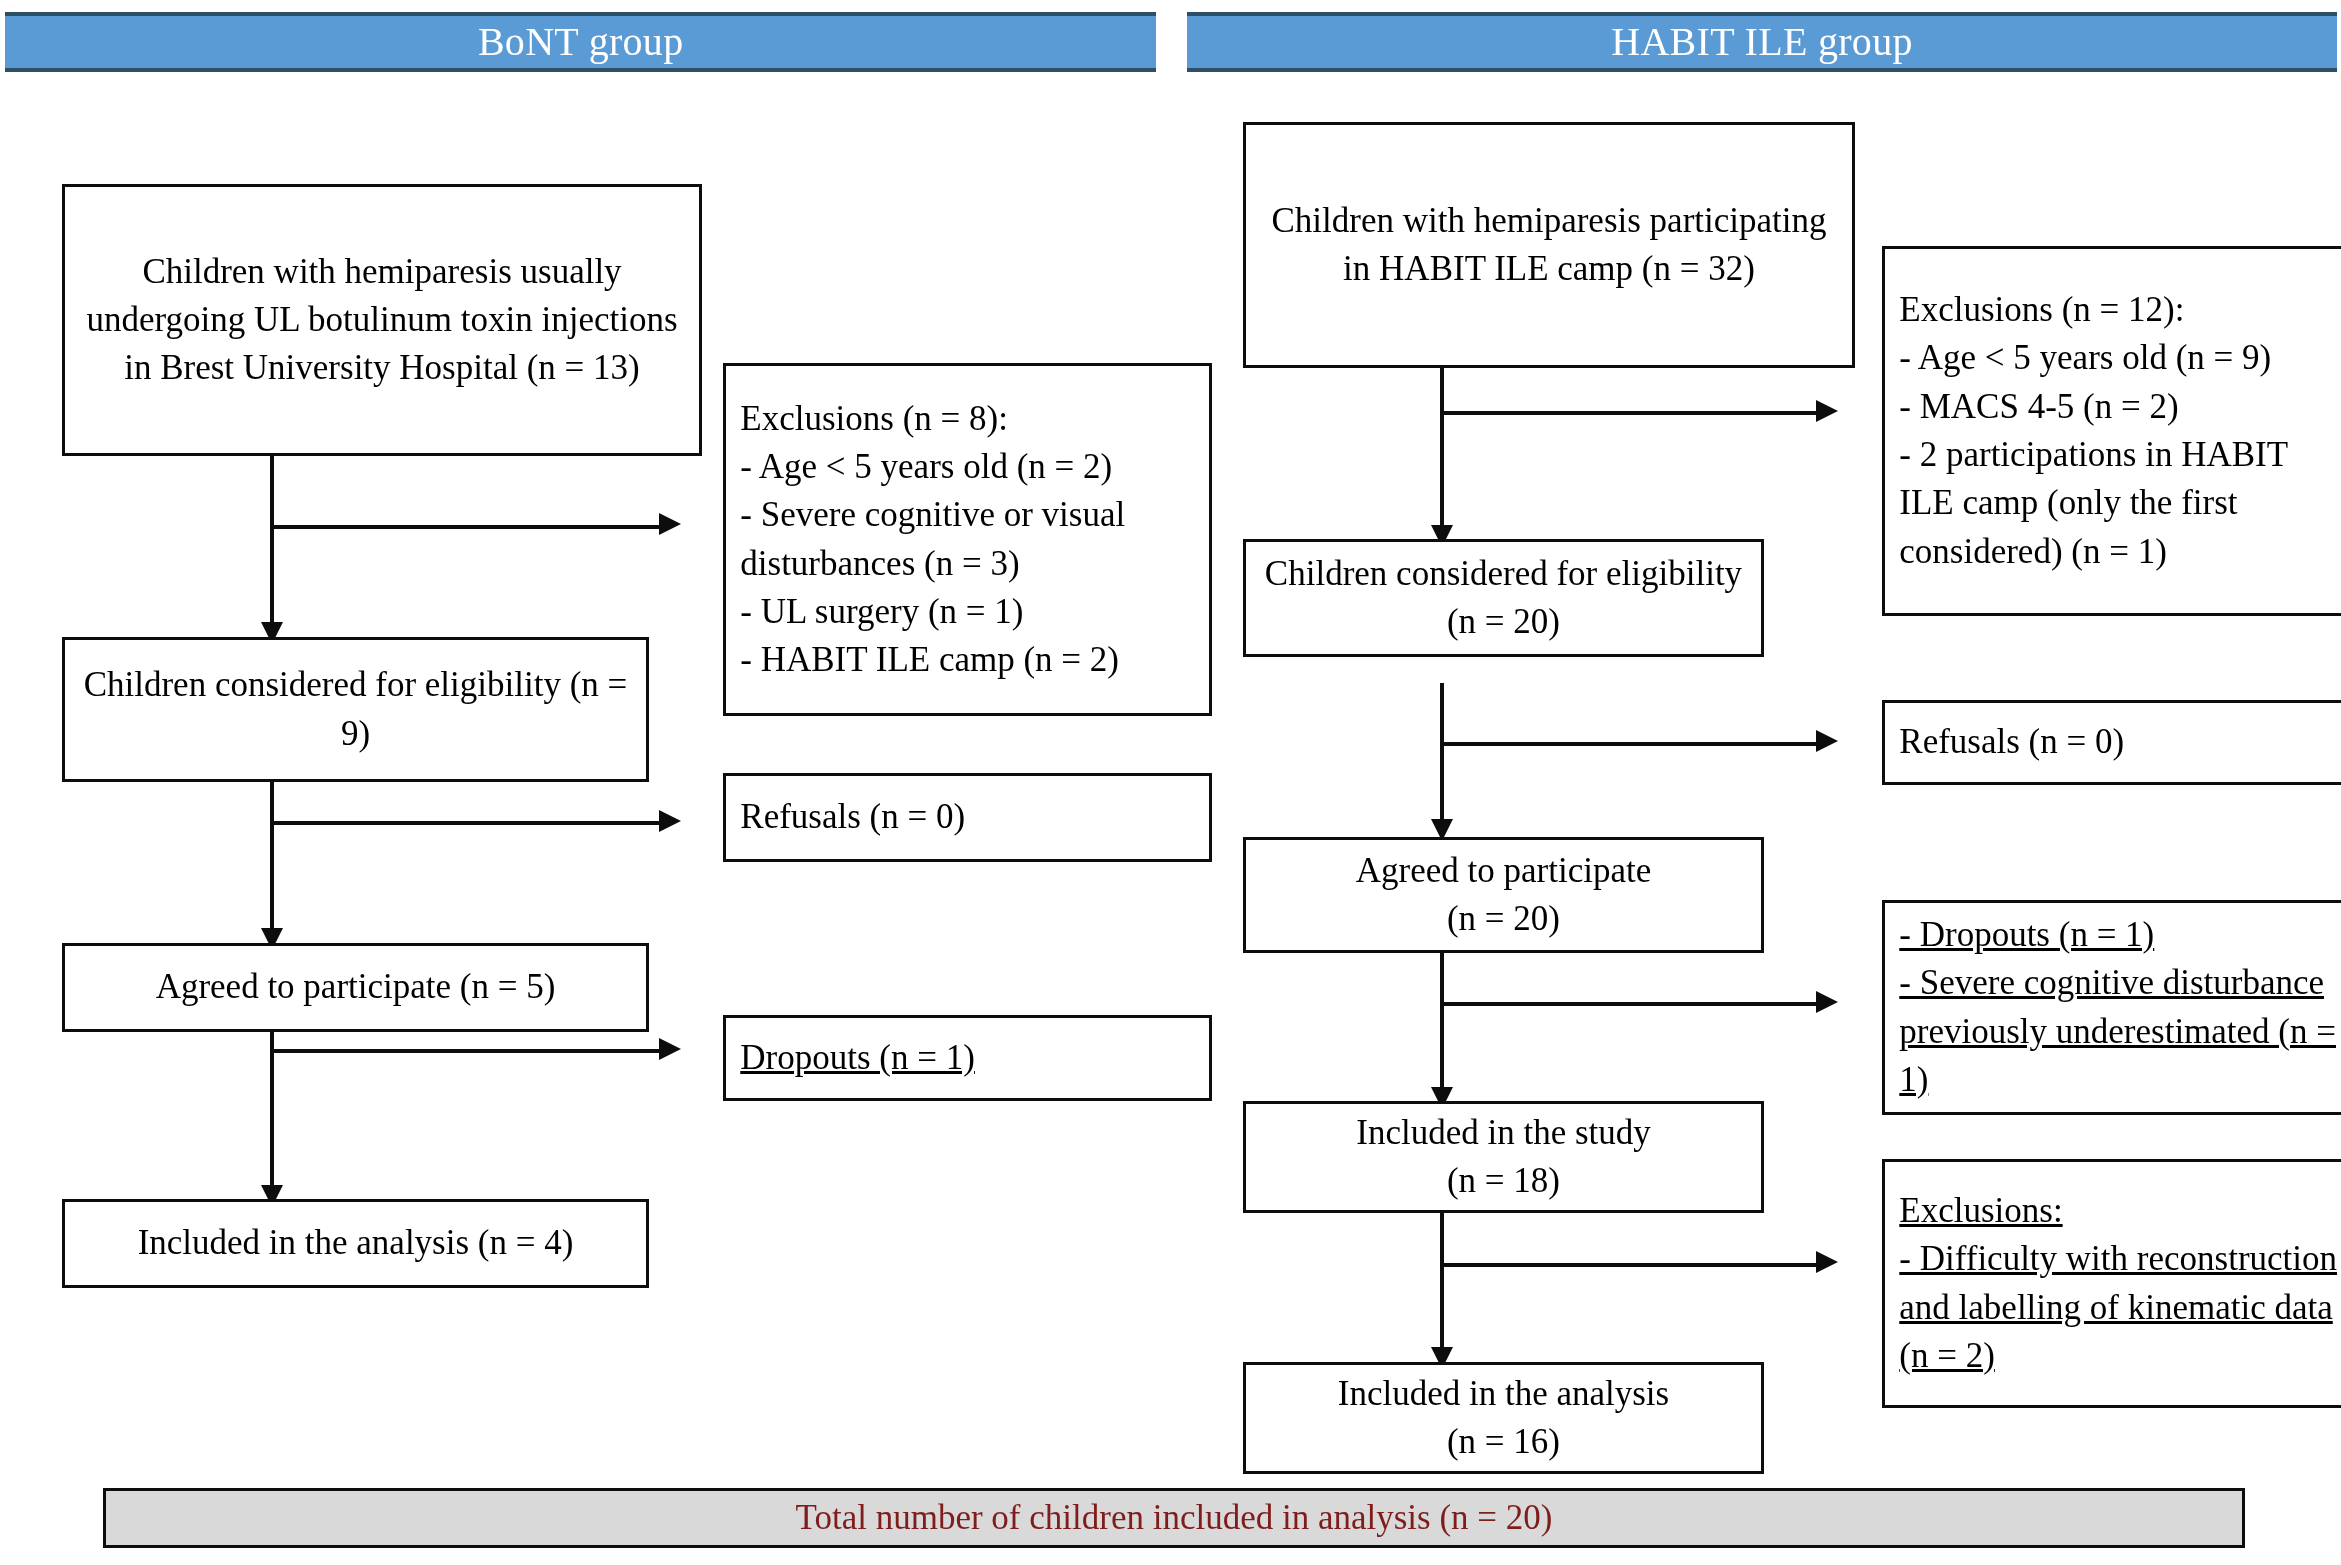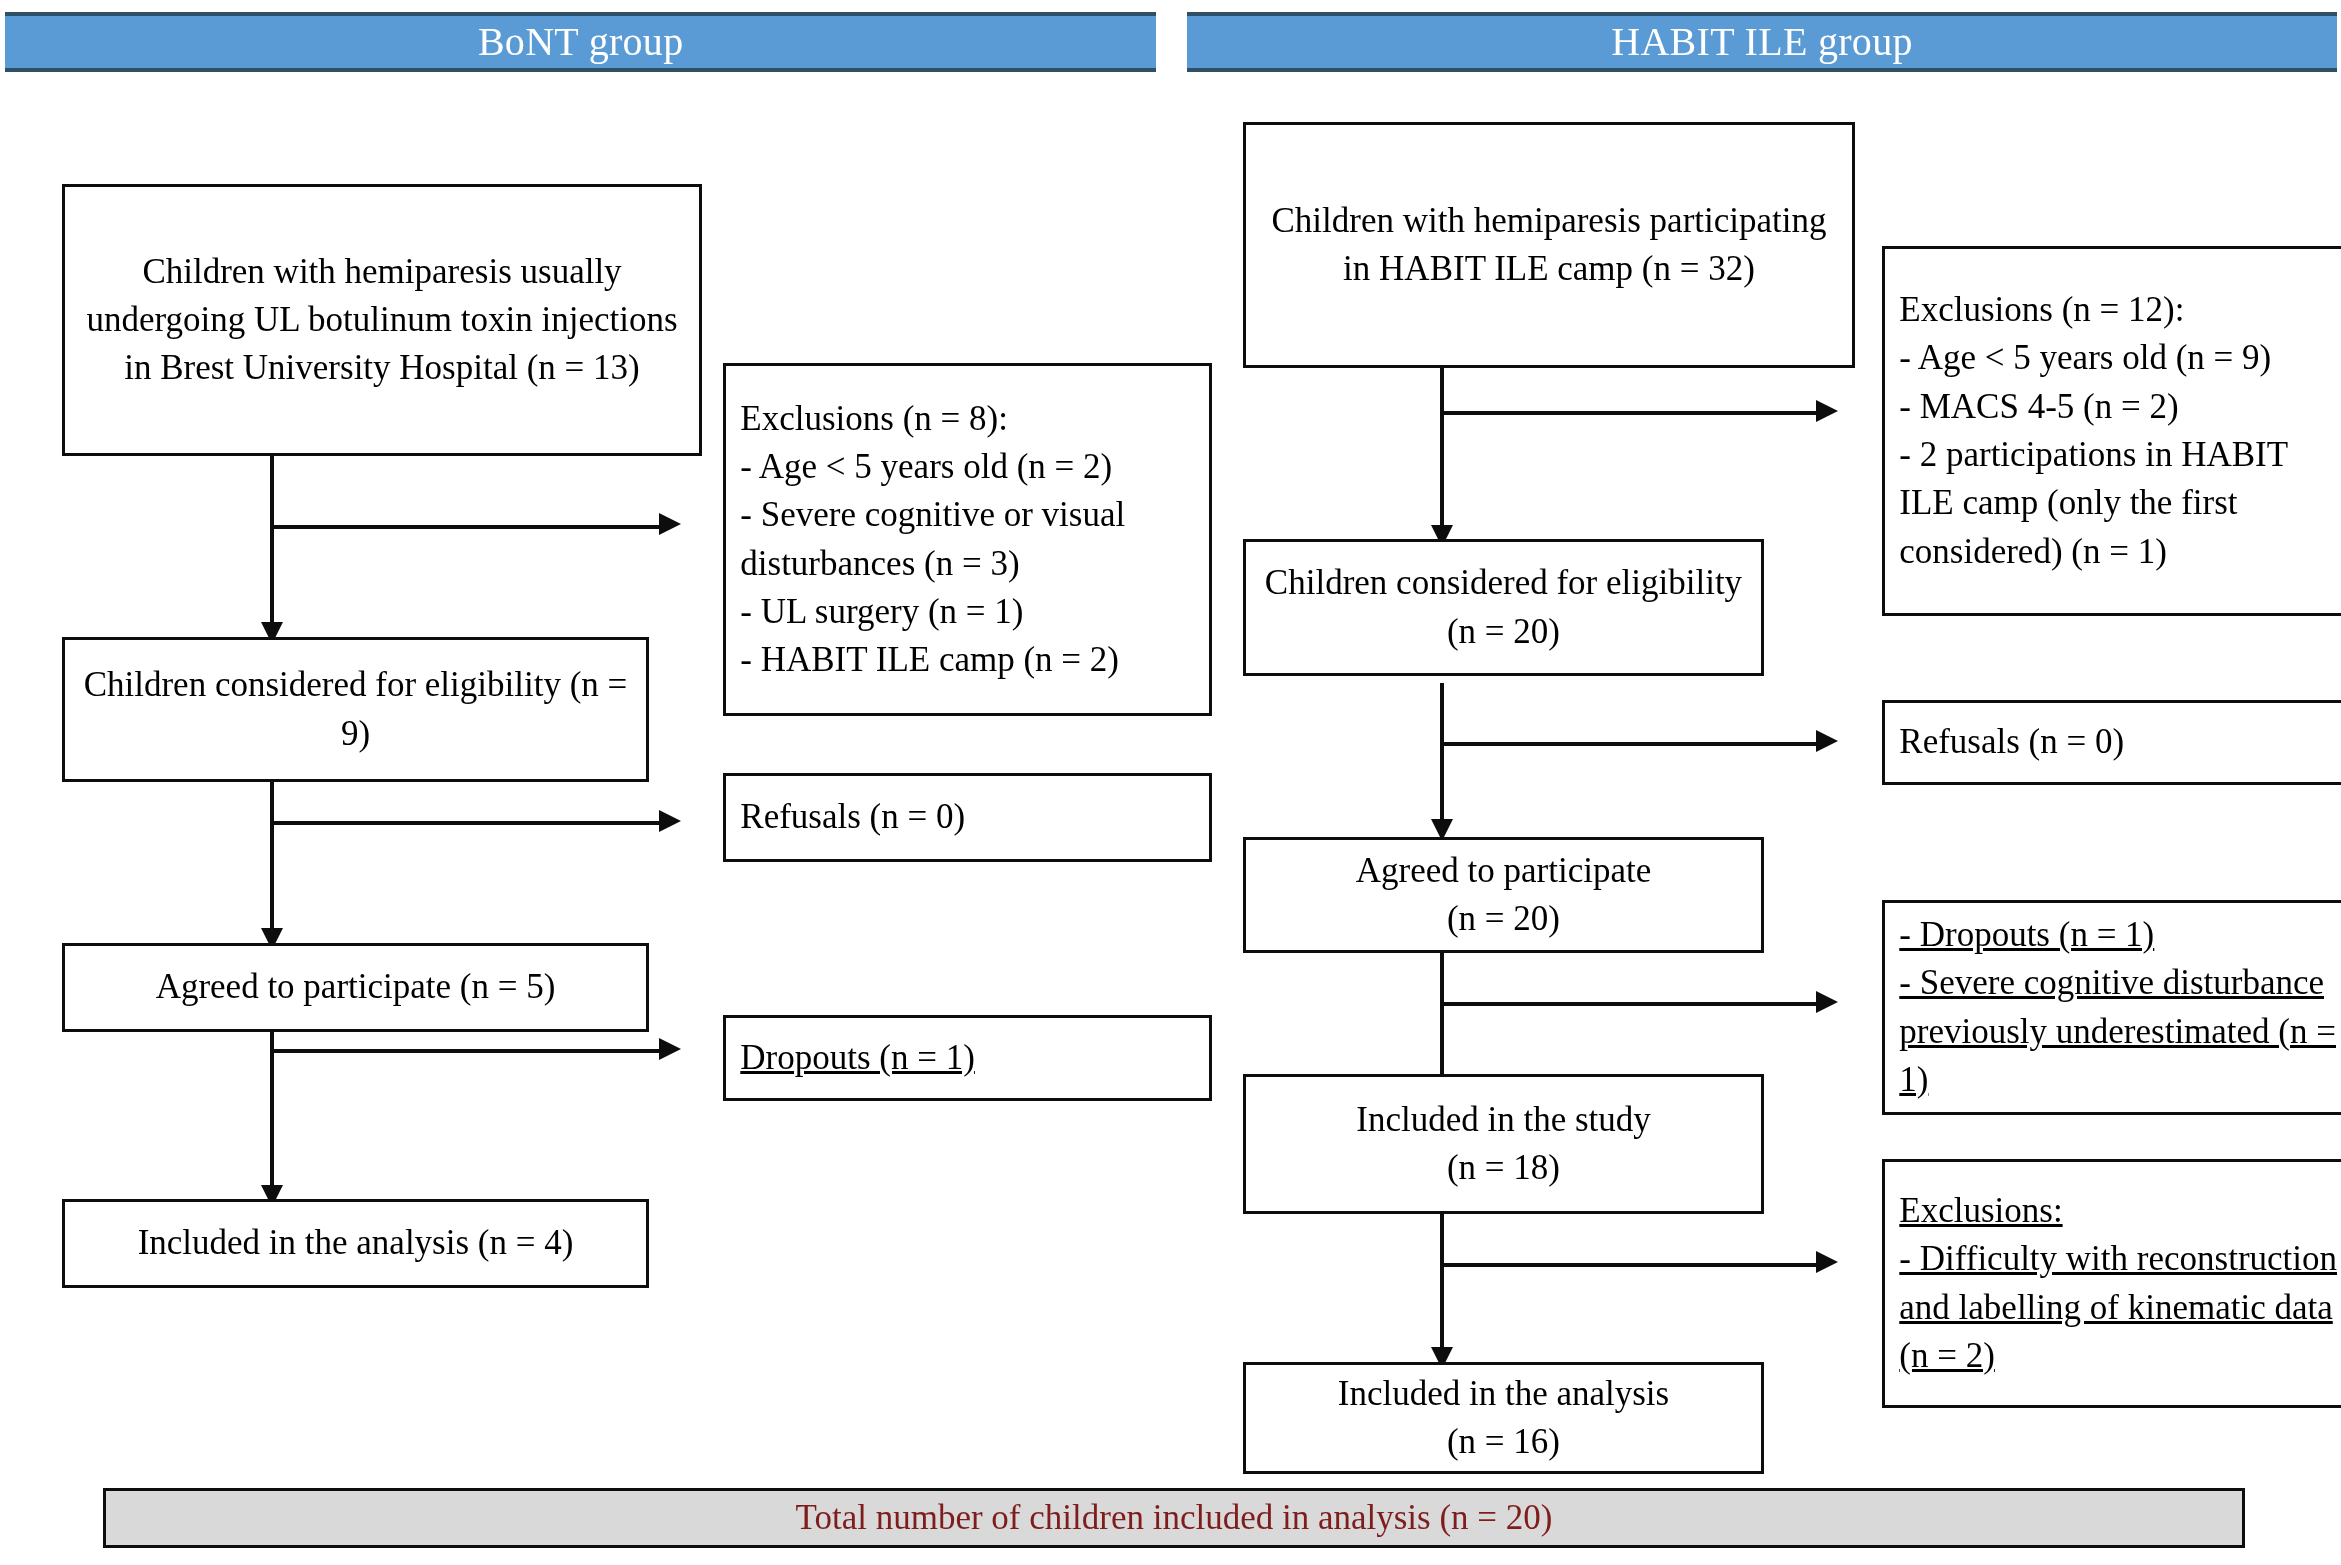--- a/index.html
+++ b/index.html
@@ -146,21 +146,21 @@
   <div class="hline" style="left:1440px; top:411px; width:387px;"></div>
   <div class="arrow-right" style="left:1816px; top:400px;"></div>
 
   <div class="box left" style="left:1837px; top:246px; width:482px; height:370px;">
     <span class="inner nb">Exclusions (n = 12):
 - Age &lt; 5 years old (n = 9)
 - MACS 4-5 (n = 2)
 - 2 participations in HABIT ILE camp (only the first considered) (n = 1)</span>
   </div>
 
-  <div class="box center" style="left:1198px; top:539px; width:521px; height:137px;">
+  <div class="box center" style="left:1198px; top:539px; width:521px; height:118px;">
     <span class="inner nb">Children considered for eligibility  (n = 20)</span>
   </div>
 
   <div class="vline" style="left:1440px; top:683px; height:150px;"></div>
   <div class="arrow-down" style="left:1431px; top:819px;"></div>
   <div class="hline" style="left:1440px; top:742px; width:387px;"></div>
   <div class="arrow-right" style="left:1816px; top:730px;"></div>
 
   <div class="box left" style="left:1837px; top:700px; width:482px; height:85px;">
     <span class="inner nb">Refusals (n = 0)</span>
@@ -174,21 +174,21 @@
   <div class="vline" style="left:1440px; top:953px; height:148px;"></div>
   <div class="arrow-down" style="left:1431px; top:1087px;"></div>
   <div class="hline" style="left:1440px; top:1002px; width:387px;"></div>
   <div class="arrow-right" style="left:1816px; top:991px;"></div>
 
   <div class="box left" style="left:1837px; top:900px; width:482px; height:215px;text-decoration:underline;">
     <span class="inner nb">- Dropouts (n = 1)
 - Severe cognitive disturbance previously underestimated (n = 1)</span>
   </div>
 
-  <div class="box center" style="left:1198px; top:1074px; width:521px; height:140px;">
+  <div class="box center" style="left:1198px; top:1101px; width:521px; height:112px;">
     <span class="inner nb">Included in the study
 (n = 18)</span>
   </div>
 
   <div class="vline" style="left:1440px; top:1213px; height:148px;"></div>
   <div class="arrow-down" style="left:1431px; top:1347px;"></div>
   <div class="hline" style="left:1440px; top:1263px; width:387px;"></div>
   <div class="arrow-right" style="left:1816px; top:1251px;"></div>
 
   <div class="box left" style="left:1837px; top:1159px; width:482px; height:249px;text-decoration:underline;">

